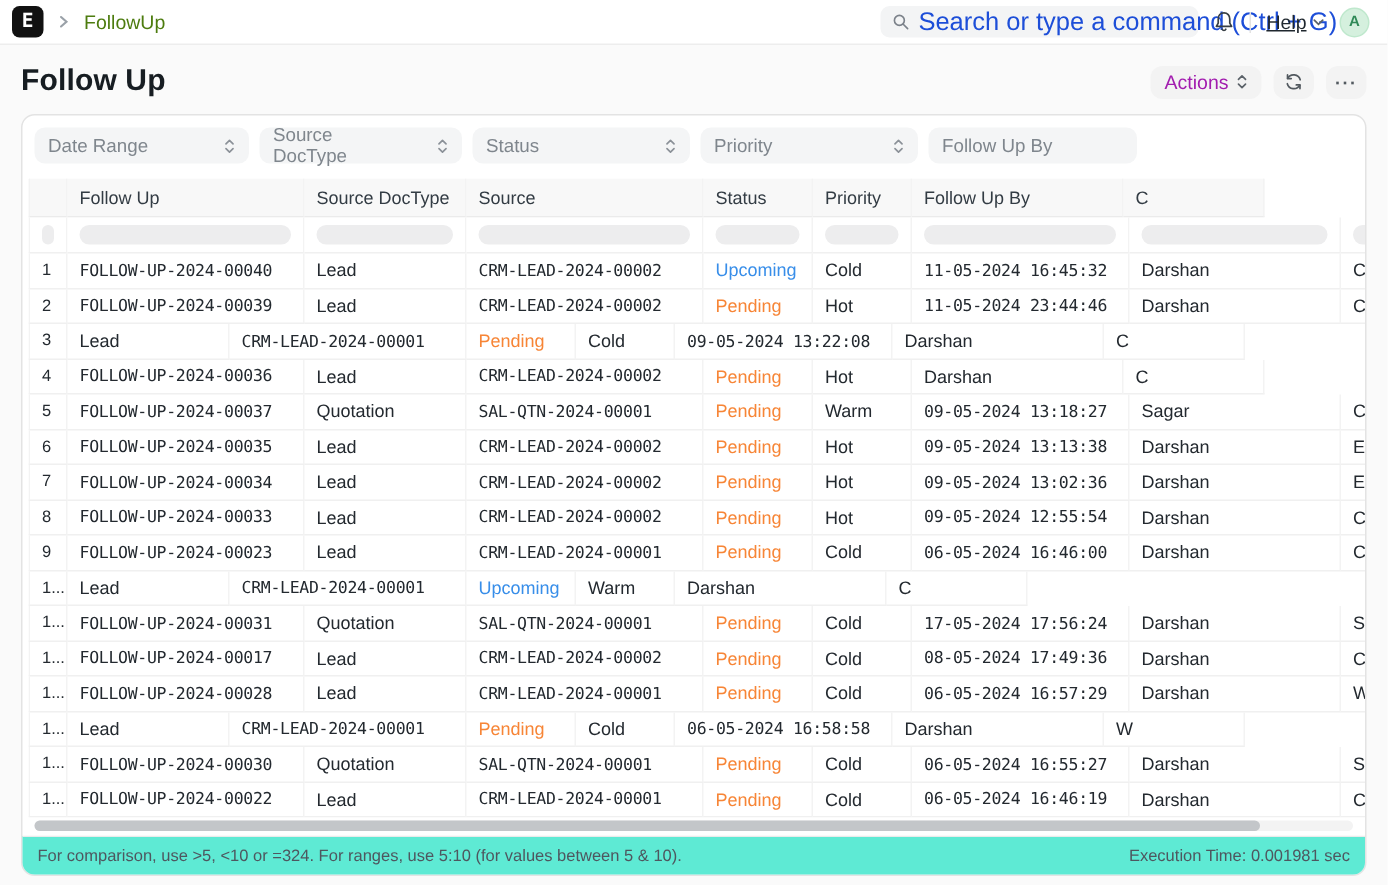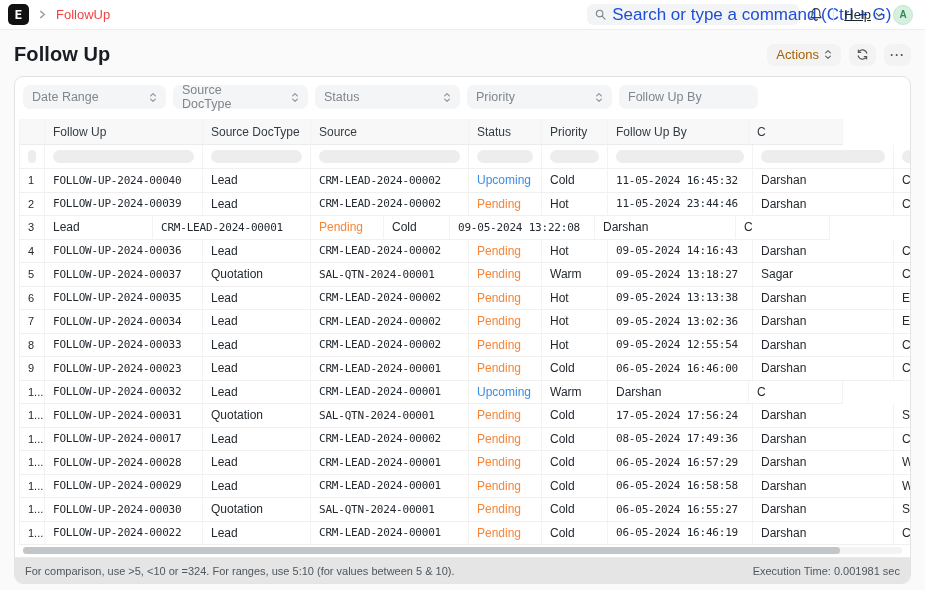--- a/index.html
+++ b/index.html
@@ -7,38 +7,38 @@
   body { font-family:"Liberation Sans", sans-serif; background:#fafafa; color:#1f272e; }
 
   
   .navbar { height:30px; background:#ffffff; border-bottom:1px solid #ededed;
             display:flex; align-items:center; justify-content:space-between; padding:0 12px 0 8px; }
   .nav-left { display:flex; align-items:center; gap:9px; }
   .logo { width:21px; height:21px; background:#111111; border-radius:5px; display:flex;
           align-items:center; justify-content:center; cursor:pointer; }
   .logo span { color:#ffffff; font-weight:800; font-size:13px; font-family:"DejaVu Sans Mono", monospace; line-height:1; }
   .crumb-sep { color:#9aa1a8; display:flex; }
-  .crumb { font-size:13px; font-weight:500; color:#ef4444; cursor:pointer; }
+  .crumb { font-size:13px; font-weight:500; color:#4d7c0f; cursor:pointer; }
   .nav-right { display:flex; align-items:center; gap:10px; }
   .searchbar { width:212px; height:21px; background:#f3f4f5; border-radius:6px; display:flex;
                align-items:center; gap:6px; padding:0 8px; cursor:text; }
   .searchbar .ph { font-size:17px; color:#1d4ed8; white-space:nowrap; }
   .iconbtn { display:flex; align-items:center; color:#383f45; cursor:pointer; }
   .nav-divider { width:1px; height:14px; background:#e2e2e2; }
   .help { display:flex; align-items:center; gap:4px; font-size:13px; font-weight:500; cursor:pointer;text-decoration:underline; }
   .avatar { width:20px; height:20px; border-radius:50%; background:#d5f0de; color:#2f8a57;
             font-size:10px; font-weight:700; display:flex; align-items:center; justify-content:center;
             border:1px solid #bfe8cd; cursor:pointer; }
 
   
   .page-head { display:flex; align-items:center; justify-content:space-between; padding:13px 14px 10px 14px; }
   .page-title { font-size:20px; font-weight:700; letter-spacing:.1px; color:#171d22; }
   .head-actions { display:flex; align-items:center; gap:8px; }
   .btn { height:22px; background:#f3f3f3; border:none; border-radius:8px; font-size:13px;
-         color:#a16207; display:flex; align-items:center; gap:5px; padding:0 9px; cursor:pointer;
+         color:#a21caf; display:flex; align-items:center; gap:5px; padding:0 9px; cursor:pointer;
          font-family:"Liberation Sans", sans-serif; }
   .btn.square { width:27px; justify-content:center; padding:0; color:#52595f; }
   .btn.more { font-weight:700; letter-spacing:1px; font-size:12px; }
 
   
   .card { margin:0 14px; width:897px; background:#ffffff; border:1px solid #e3e3e3; border-radius:9px; }
   .filter-row { display:flex; gap:7px; padding:8px 8px 8px 8px; }
   .fpill { height:24px; background:#f4f5f6; border-radius:7px; display:flex; align-items:center;
            justify-content:space-between; padding:0 9px; cursor:pointer;gap:24px; }
   .fpill .lbl { font-size:12.5px; color:#7f868d; }
@@ -55,21 +55,21 @@
   .trow.data .cell { height:23.5px; color:#23292f; }
   .cell.mono { font-family:"DejaVu Sans Mono", monospace; font-size:11px; letter-spacing:-0.2px; }
   .cell.numcol { color:#7d868e; font-size:11px; border-left:1px solid #f3f3f3; }
   .fbox { height:13px; background:#ededee; border-radius:7px; width:100%; cursor:text; }
   .c0{width:26px}.c1{width:158px}.c2{width:108px}.c3{width:158px}.c4{width:73px}
   .c5{width:66px}.c6{width:145px}.c7{width:141px}.c8{width:94px}
 
   
   .hscroll { height:7px; margin:2px 8px 3px 8px; border-radius:4px; background:#f3f3f3; position:relative; }
   .hscroll .thumb { position:absolute; left:0; top:0; height:7px; width:93%; background:#c3c6c9; border-radius:4px; cursor:grab; }
-  .card-footer { height:26px; background:#e5e5e5; border-top:1px solid #ebebeb;
+  .card-footer { height:26px; background:#5eead4; border-top:1px solid #ebebeb;
                  border-radius:0 0 8px 8px; display:flex; align-items:center;
                  justify-content:space-between; padding:0 10px;text-align:center; }
   .card-footer span { font-size:11px; color:#4e575f; }
 
   svg { display:block; }
 </style>
 </head>
 <body>
 
 <header class="navbar">
@@ -272,21 +272,20 @@
           <div class="cell c7">Darshan</div>
           <div class="cell c8">C</div>
         </div>
         <div class="trow data">
           <div class="cell c0  numcol">4</div>
           <div class="cell c1 mono">FOLLOW-UP-2024-00036</div>
           <div class="cell c2">Lead</div>
           <div class="cell c3 mono">CRM-LEAD-2024-00002</div>
           <div class="cell c4" style="color: rgb(247, 133, 54); font-weight: 500;">Pending</div>
           <div class="cell c5">Hot</div>
-          <div class="cell c6 mono">09-05-2024 14:16:43</div>
           <div class="cell c7">Darshan</div>
           <div class="cell c8">C</div>
         </div>
         <div class="trow data">
           <div class="cell c0  numcol">5</div>
           <div class="cell c1 mono">FOLLOW-UP-2024-00037</div>
           <div class="cell c2">Quotation</div>
           <div class="cell c3 mono">SAL-QTN-2024-00001</div>
           <div class="cell c4" style="color: rgb(247, 133, 54); font-weight: 500;">Pending</div>
           <div class="cell c5">Warm</div>
@@ -333,21 +332,20 @@
           <div class="cell c2">Lead</div>
           <div class="cell c3 mono">CRM-LEAD-2024-00001</div>
           <div class="cell c4" style="color: rgb(247, 133, 54); font-weight: 500;">Pending</div>
           <div class="cell c5">Cold</div>
           <div class="cell c6 mono">06-05-2024 16:46:00</div>
           <div class="cell c7">Darshan</div>
           <div class="cell c8">C</div>
         </div>
         <div class="trow data">
           <div class="cell c0  numcol">1...</div>
-          <div class="cell c1 mono">FOLLOW-UP-2024-00032</div>
           <div class="cell c2">Lead</div>
           <div class="cell c3 mono">CRM-LEAD-2024-00001</div>
           <div class="cell c4" style="color: rgb(56, 142, 233); font-weight: 500;">Upcoming</div>
           <div class="cell c5">Warm</div>
           <div class="cell c7">Darshan</div>
           <div class="cell c8">C</div>
         </div>
         <div class="trow data">
           <div class="cell c0  numcol">1...</div>
           <div class="cell c1 mono">FOLLOW-UP-2024-00031</div>
@@ -376,21 +374,20 @@
           <div class="cell c2">Lead</div>
           <div class="cell c3 mono">CRM-LEAD-2024-00001</div>
           <div class="cell c4" style="color: rgb(247, 133, 54); font-weight: 500;">Pending</div>
           <div class="cell c5">Cold</div>
           <div class="cell c6 mono">06-05-2024 16:57:29</div>
           <div class="cell c7">Darshan</div>
           <div class="cell c8">W</div>
         </div>
         <div class="trow data">
           <div class="cell c0  numcol">1...</div>
-          <div class="cell c1 mono">FOLLOW-UP-2024-00029</div>
           <div class="cell c2">Lead</div>
           <div class="cell c3 mono">CRM-LEAD-2024-00001</div>
           <div class="cell c4" style="color: rgb(247, 133, 54); font-weight: 500;">Pending</div>
           <div class="cell c5">Cold</div>
           <div class="cell c6 mono">06-05-2024 16:58:58</div>
           <div class="cell c7">Darshan</div>
           <div class="cell c8">W</div>
         </div>
         <div class="trow data">
           <div class="cell c0  numcol">1...</div>

